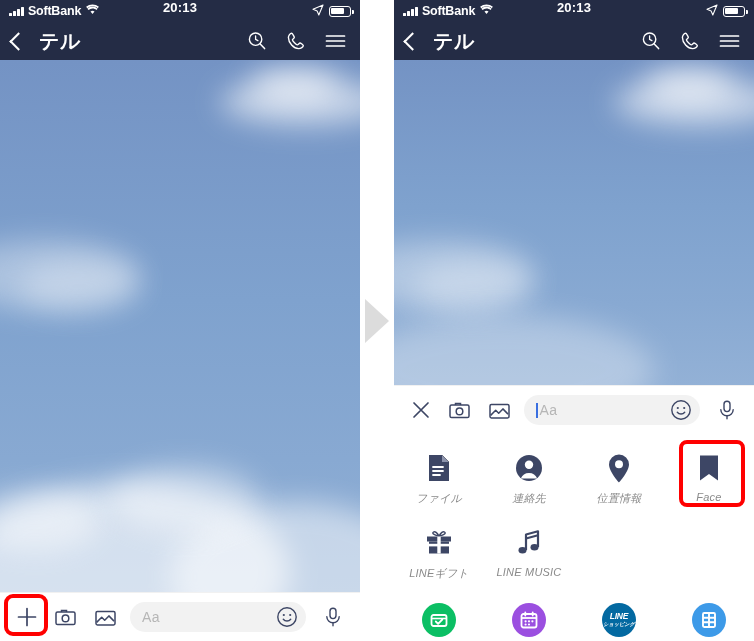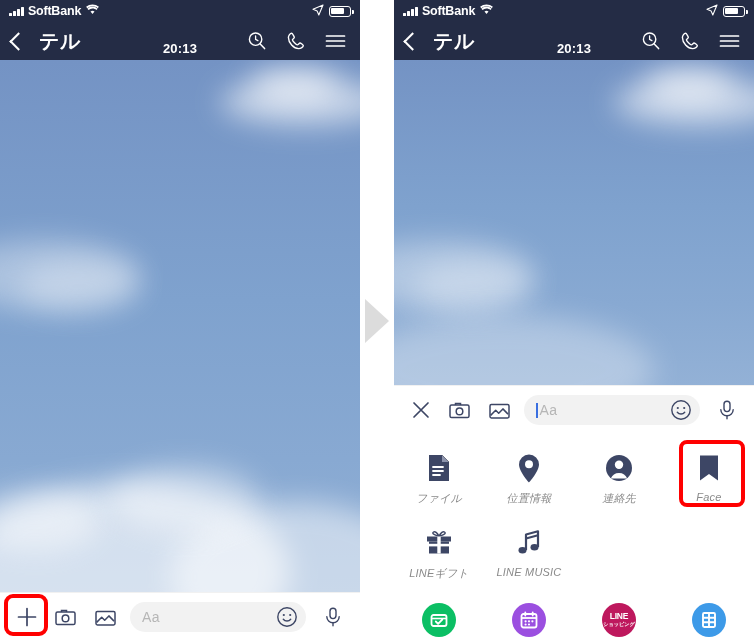--- a/index.html
+++ b/index.html
@@ -47,21 +47,20 @@
     font-weight:bold;
     position:relative;
     box-sizing:border-box;
   }
   .sb-left{display:flex;align-items:center;gap:4px;}
   .sb-carrier{font-size:12.5px;letter-spacing:-.2px;}
   .sb-time{
     position:absolute;left:0;right:0;text-align:center;
     font-size:13px;font-weight:bold;letter-spacing:.2px;
     pointer-events:none;
-    margin-top:41px;
   }
   .sb-right{margin-left:auto;display:flex;align-items:center;gap:5px;}
   .bars{display:flex;align-items:flex-end;gap:1.5px;height:10px;}
   .bars i{display:block;width:2.6px;background:#fff;border-radius:.5px;}
   .bars i:nth-child(1){height:3.5px}
   .bars i:nth-child(2){height:5.5px}
   .bars i:nth-child(3){height:7.5px}
   .bars i:nth-child(4){height:9.5px}
   .battery{
     width:22px;height:11px;border:1.6px solid #fff;border-radius:3px;
@@ -438,36 +437,36 @@
                 <path d="M4 2h13l7 7v19H4z" fill="#3d4665"></path>
                 <path d="M17 2v7h7" fill="#5c6party"></path>
                 <path d="M17 2v7h7z" fill="#8d94ad"></path>
                 <path d="M8 14h10M8 18h10M8 22h7" stroke="#fff" stroke-width="1.8" stroke-linecap="round"></path>
               </svg>
           </div>
           <div class="attach-label">ファイル</div>
         </div>
         <div class="attach-cell">
           <div class="attach-ico">
-            <svg width="24" height="31" viewBox="0 0 24 31">
-                <path d="M12 1.5a10 10 0 0 0-10 10c0 7 10 18 10 18s10-11 10-18a10 10 0 0 0-10-10z" fill="#3d4665"></path>
-                <circle cx="12" cy="11.3" r="4" fill="#fff"></circle>
-              </svg>
-          </div>
-          <div class="attach-label">位置情報</div>
-        </div>
-        <div class="attach-cell">
-          <div class="attach-ico">
             <svg width="30" height="30" viewBox="0 0 30 30">
                 <circle cx="15" cy="15" r="13" fill="#3d4665"></circle>
                 <circle cx="15" cy="11.7" r="4.2" fill="#fff"></circle>
                 <path d="M6.8 25.5a8.8 8.8 0 0 1 16.4 0z" fill="#fff"></path>
               </svg>
           </div>
           <div class="attach-label">連絡先</div>
+        </div>
+        <div class="attach-cell">
+          <div class="attach-ico">
+            <svg width="24" height="31" viewBox="0 0 24 31">
+                <path d="M12 1.5a10 10 0 0 0-10 10c0 7 10 18 10 18s10-11 10-18a10 10 0 0 0-10-10z" fill="#3d4665"></path>
+                <circle cx="12" cy="11.3" r="4" fill="#fff"></circle>
+              </svg>
+          </div>
+          <div class="attach-label">位置情報</div>
         </div>
         <div class="attach-cell">
           <div class="attach-ico">
             <svg width="22" height="28" viewBox="0 0 22 28">
                 <path d="M2 1.5h18v25l-9-6.5-9 6.5z" fill="#3d4665"></path>
               </svg>
           </div>
           <div class="attach-label">Face</div>
         </div>
       </div>
@@ -516,21 +515,21 @@
                 <path d="M6.3 2.5v3M13.7 2.5v3" stroke="#fff" stroke-width="1.8" stroke-linecap="round"></path>
                 <circle cx="6.6" cy="11.3" r="1.1" fill="#fff"></circle>
                 <circle cx="10" cy="11.3" r="1.1" fill="#fff"></circle>
                 <circle cx="13.4" cy="11.3" r="1.1" fill="#fff"></circle>
                 <circle cx="6.6" cy="14.5" r="1.1" fill="#fff"></circle>
                 <circle cx="10" cy="14.5" r="1.1" fill="#fff"></circle>
               </svg>
           </div>
         </div>
         <div class="app-cell">
-          <div class="app-circle" style="background:#be185d;">
+          <div class="app-circle" style="background:#0369a1;font-style:italic;">
             <span class="line-shop-txt">
               <span>LINE</span>
               <span class="line-shop-sub">ショッピング</span>
             </span>
           </div>
         </div>
         <div class="app-cell">
           <div class="app-circle" style="background:#3d9ae8;">
             <svg width="20" height="20" viewBox="0 0 20 20">
                 <rect x="4" y="3" width="12" height="14" rx="1.2" fill="none" stroke="#fff" stroke-width="1.9"></rect>

